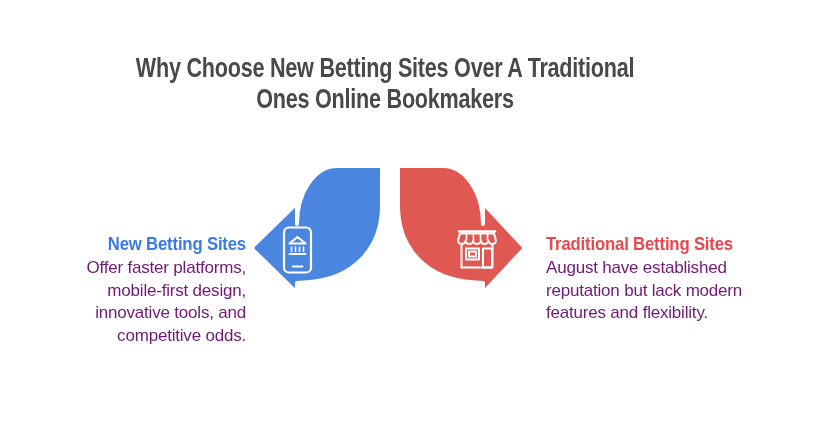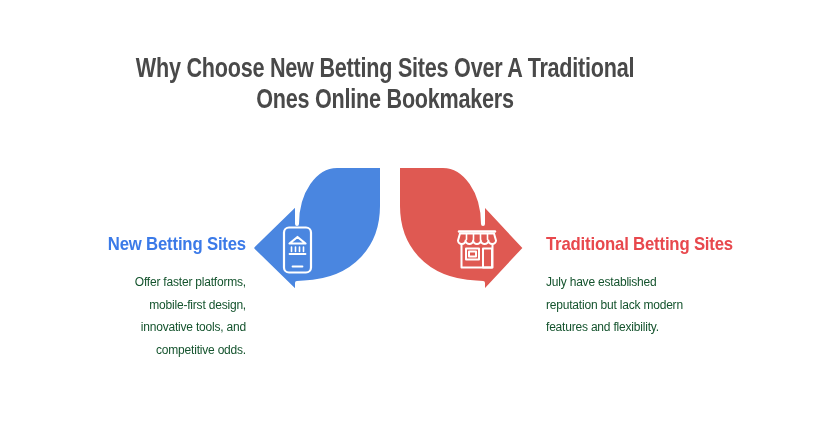--- a/index.html
+++ b/index.html
@@ -16,21 +16,21 @@
   }
   .t-line{display:block;}
   .arrows{position:absolute;left:240px;top:148px;width:300px;height:152px;}
   .side{position:absolute;top:232px;}
   .side-left{right:584px;width:230px;text-align:right;}
   .side-right{left:546px;width:255px;text-align:left;}
   .label{display:block;font-size:19px;font-weight:bold;line-height:24px;letter-spacing:-0.2px;}
   .side-left .label{color:#3b7ae8;transform:scaleX(0.88);transform-origin:right center;}
   .side-right .label{color:#e8484d;transform:scaleX(0.88);transform-origin:left center;}
   .desc{
-    margin-top:15px;font-size:12px;line-height:22.5px;color:#14532d;
+    margin-top:1px;font-size:17px;line-height:22.5px;color:#701a75;
     white-space:pre-line;letter-spacing:-0.2px;
   }
 </style>
 </head>
 <body>
 
 <div class="canvas">
 
   <h1 class="title">
     <span class="t-line">Why Choose New Betting Sites Over A Traditional</span>
@@ -75,18 +75,18 @@
   <div class="side side-left">
     <span class="label">New Betting Sites</span>
     <div class="desc">Offer faster platforms,
 mobile-first design,
 innovative tools, and
 competitive odds.</div>
   </div>
 
   <div class="side side-right">
     <span class="label">Traditional Betting Sites</span>
-    <div class="desc">July have established
+    <div class="desc">August have established
 reputation but lack modern
 features and flexibility.</div>
   </div>
 
 </div>
 
 </body></html>

